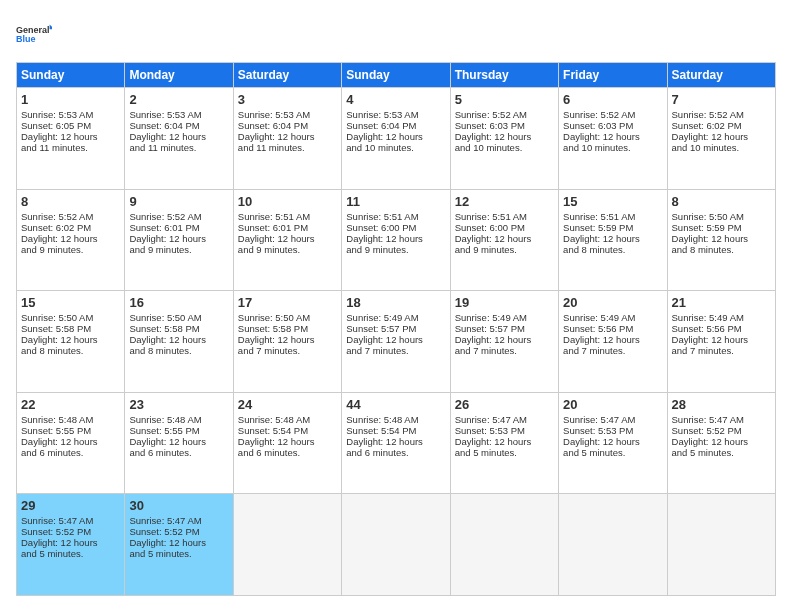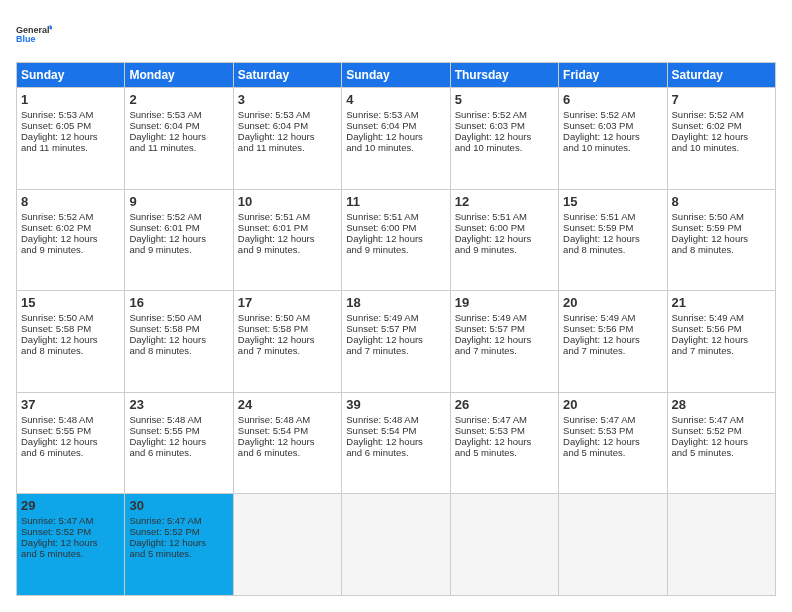--- a/index.html
+++ b/index.html
@@ -58,21 +58,21 @@
     .calendar tbody tr td {
       border: 1px solid #ccc;
       vertical-align: top;
       padding: 4px;
       font-size: 9.5px;
       color: #333;
       background: #fff;
       height: 88px;
     }
     .calendar tbody tr:last-child td {
-      background: #0ea5e9;
+      background: #7dd3fc;
     }
     .day-num {
       font-size: 13px;
       font-weight: bold;
       display: block;
       margin-bottom: 2px;
     }
     .empty {
       background: #f5f5f5 !important;
     }
@@ -256,42 +256,42 @@
           <td>
           <span class="day-num">21</span>
           <span>Sunrise: 5:49 AM</span><br>
           <span>Sunset: 5:56 PM</span><br>
           <span>Daylight: 12 hours</span><br>
           <span>and 7 minutes.</span>
         </td>
         </tr>
         <tr>
           <td>
-          <span class="day-num">37</span>
+          <span class="day-num">22</span>
           <span>Sunrise: 5:48 AM</span><br>
           <span>Sunset: 5:55 PM</span><br>
           <span>Daylight: 12 hours</span><br>
           <span>and 6 minutes.</span>
         </td>
           <td>
           <span class="day-num">23</span>
           <span>Sunrise: 5:48 AM</span><br>
           <span>Sunset: 5:55 PM</span><br>
           <span>Daylight: 12 hours</span><br>
           <span>and 6 minutes.</span>
         </td>
           <td>
           <span class="day-num">24</span>
           <span>Sunrise: 5:48 AM</span><br>
           <span>Sunset: 5:54 PM</span><br>
           <span>Daylight: 12 hours</span><br>
           <span>and 6 minutes.</span>
         </td>
           <td>
-          <span class="day-num">39</span>
+          <span class="day-num">44</span>
           <span>Sunrise: 5:48 AM</span><br>
           <span>Sunset: 5:54 PM</span><br>
           <span>Daylight: 12 hours</span><br>
           <span>and 6 minutes.</span>
         </td>
           <td>
           <span class="day-num">26</span>
           <span>Sunrise: 5:47 AM</span><br>
           <span>Sunset: 5:53 PM</span><br>
           <span>Daylight: 12 hours</span><br>

